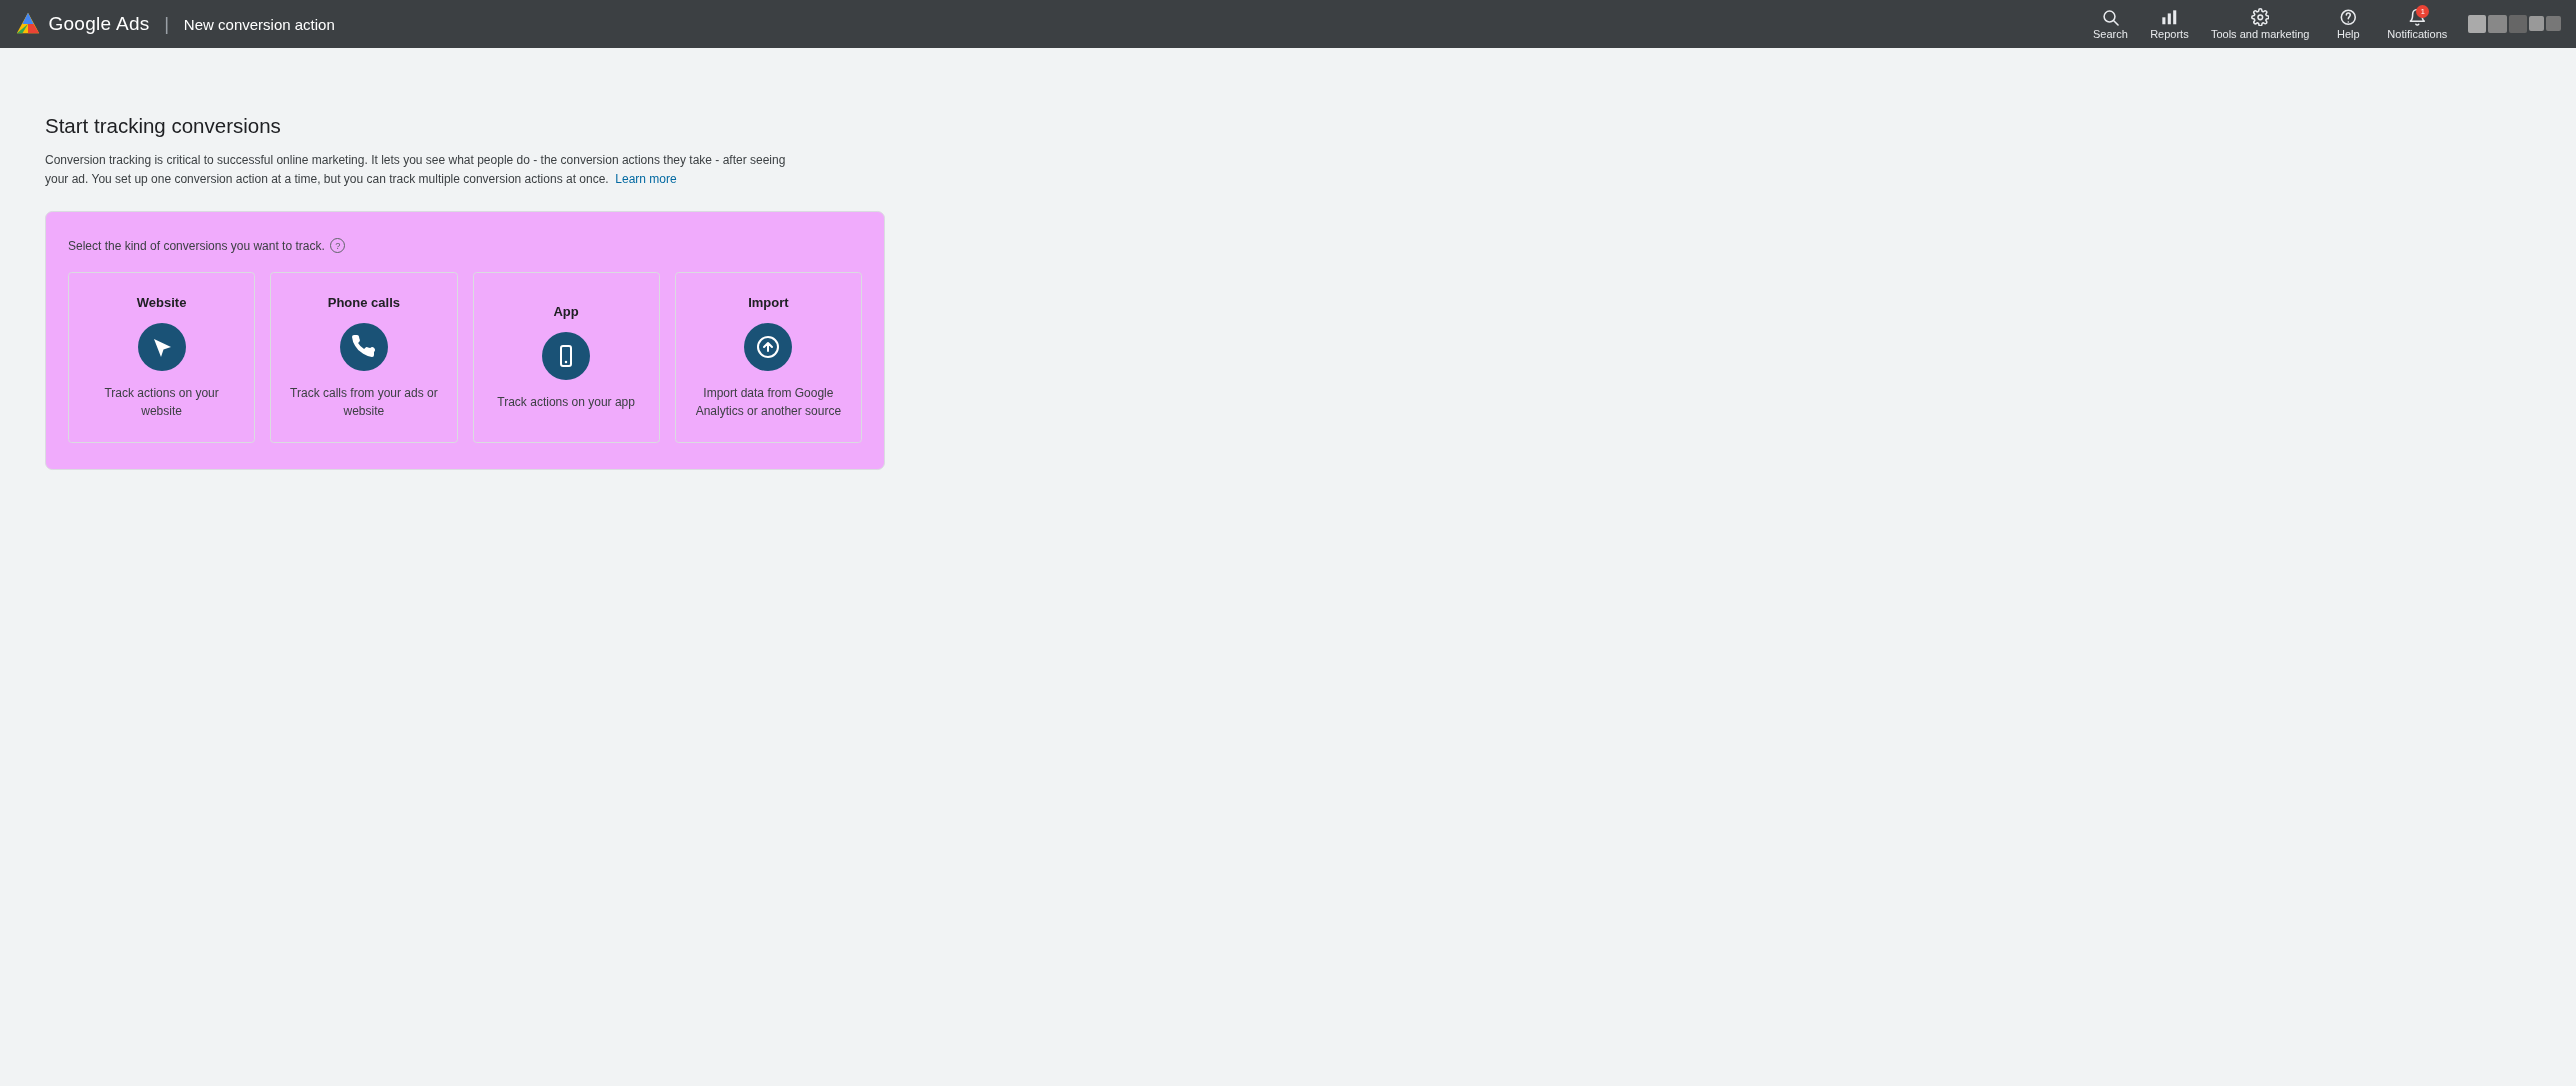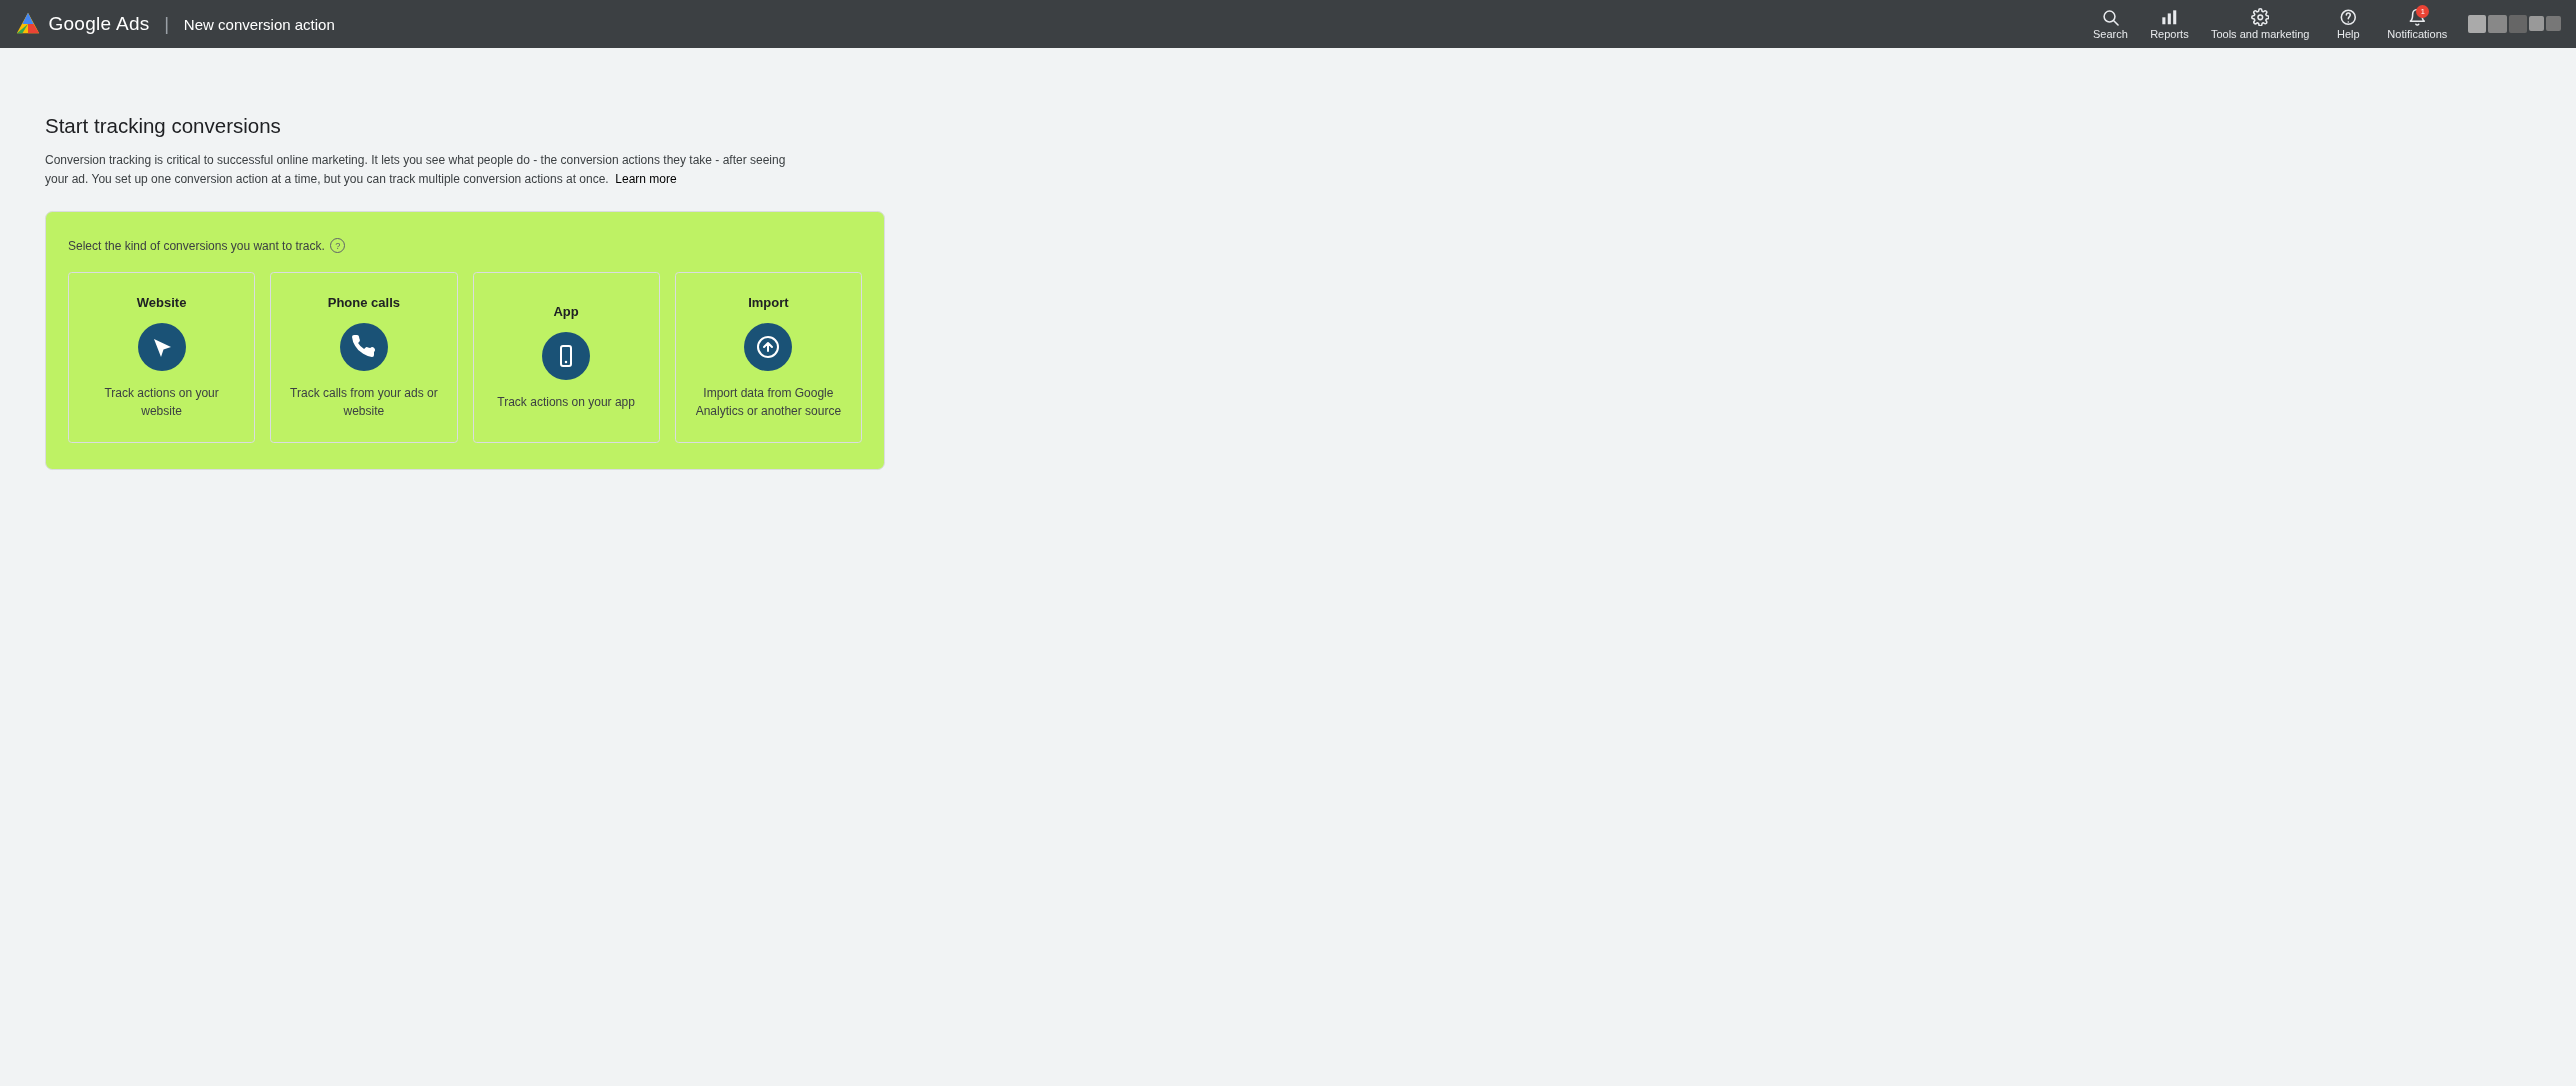--- a/index.html
+++ b/index.html
@@ -124,27 +124,27 @@
 
     .description {
       font-size: 12px;
       color: #3c4043;
       line-height: 1.6;
       margin-bottom: 22px;
       max-width: 744px;
     }
 
     .learn-more {
-      color: #000000;
+      color: #0369a1;
       text-decoration: none;
     }
 
     
     .card-container {
-      background: #bef264;
+      background: #f0abfc;
       border: 0.9px solid #dadce0;
       border-radius: 7.4px;
       padding: 26px 22px;
     }
 
     .select-label {
       font-size: 12px;
       color: #3c4043;
       margin-bottom: 18.6px;
       display: flex;

